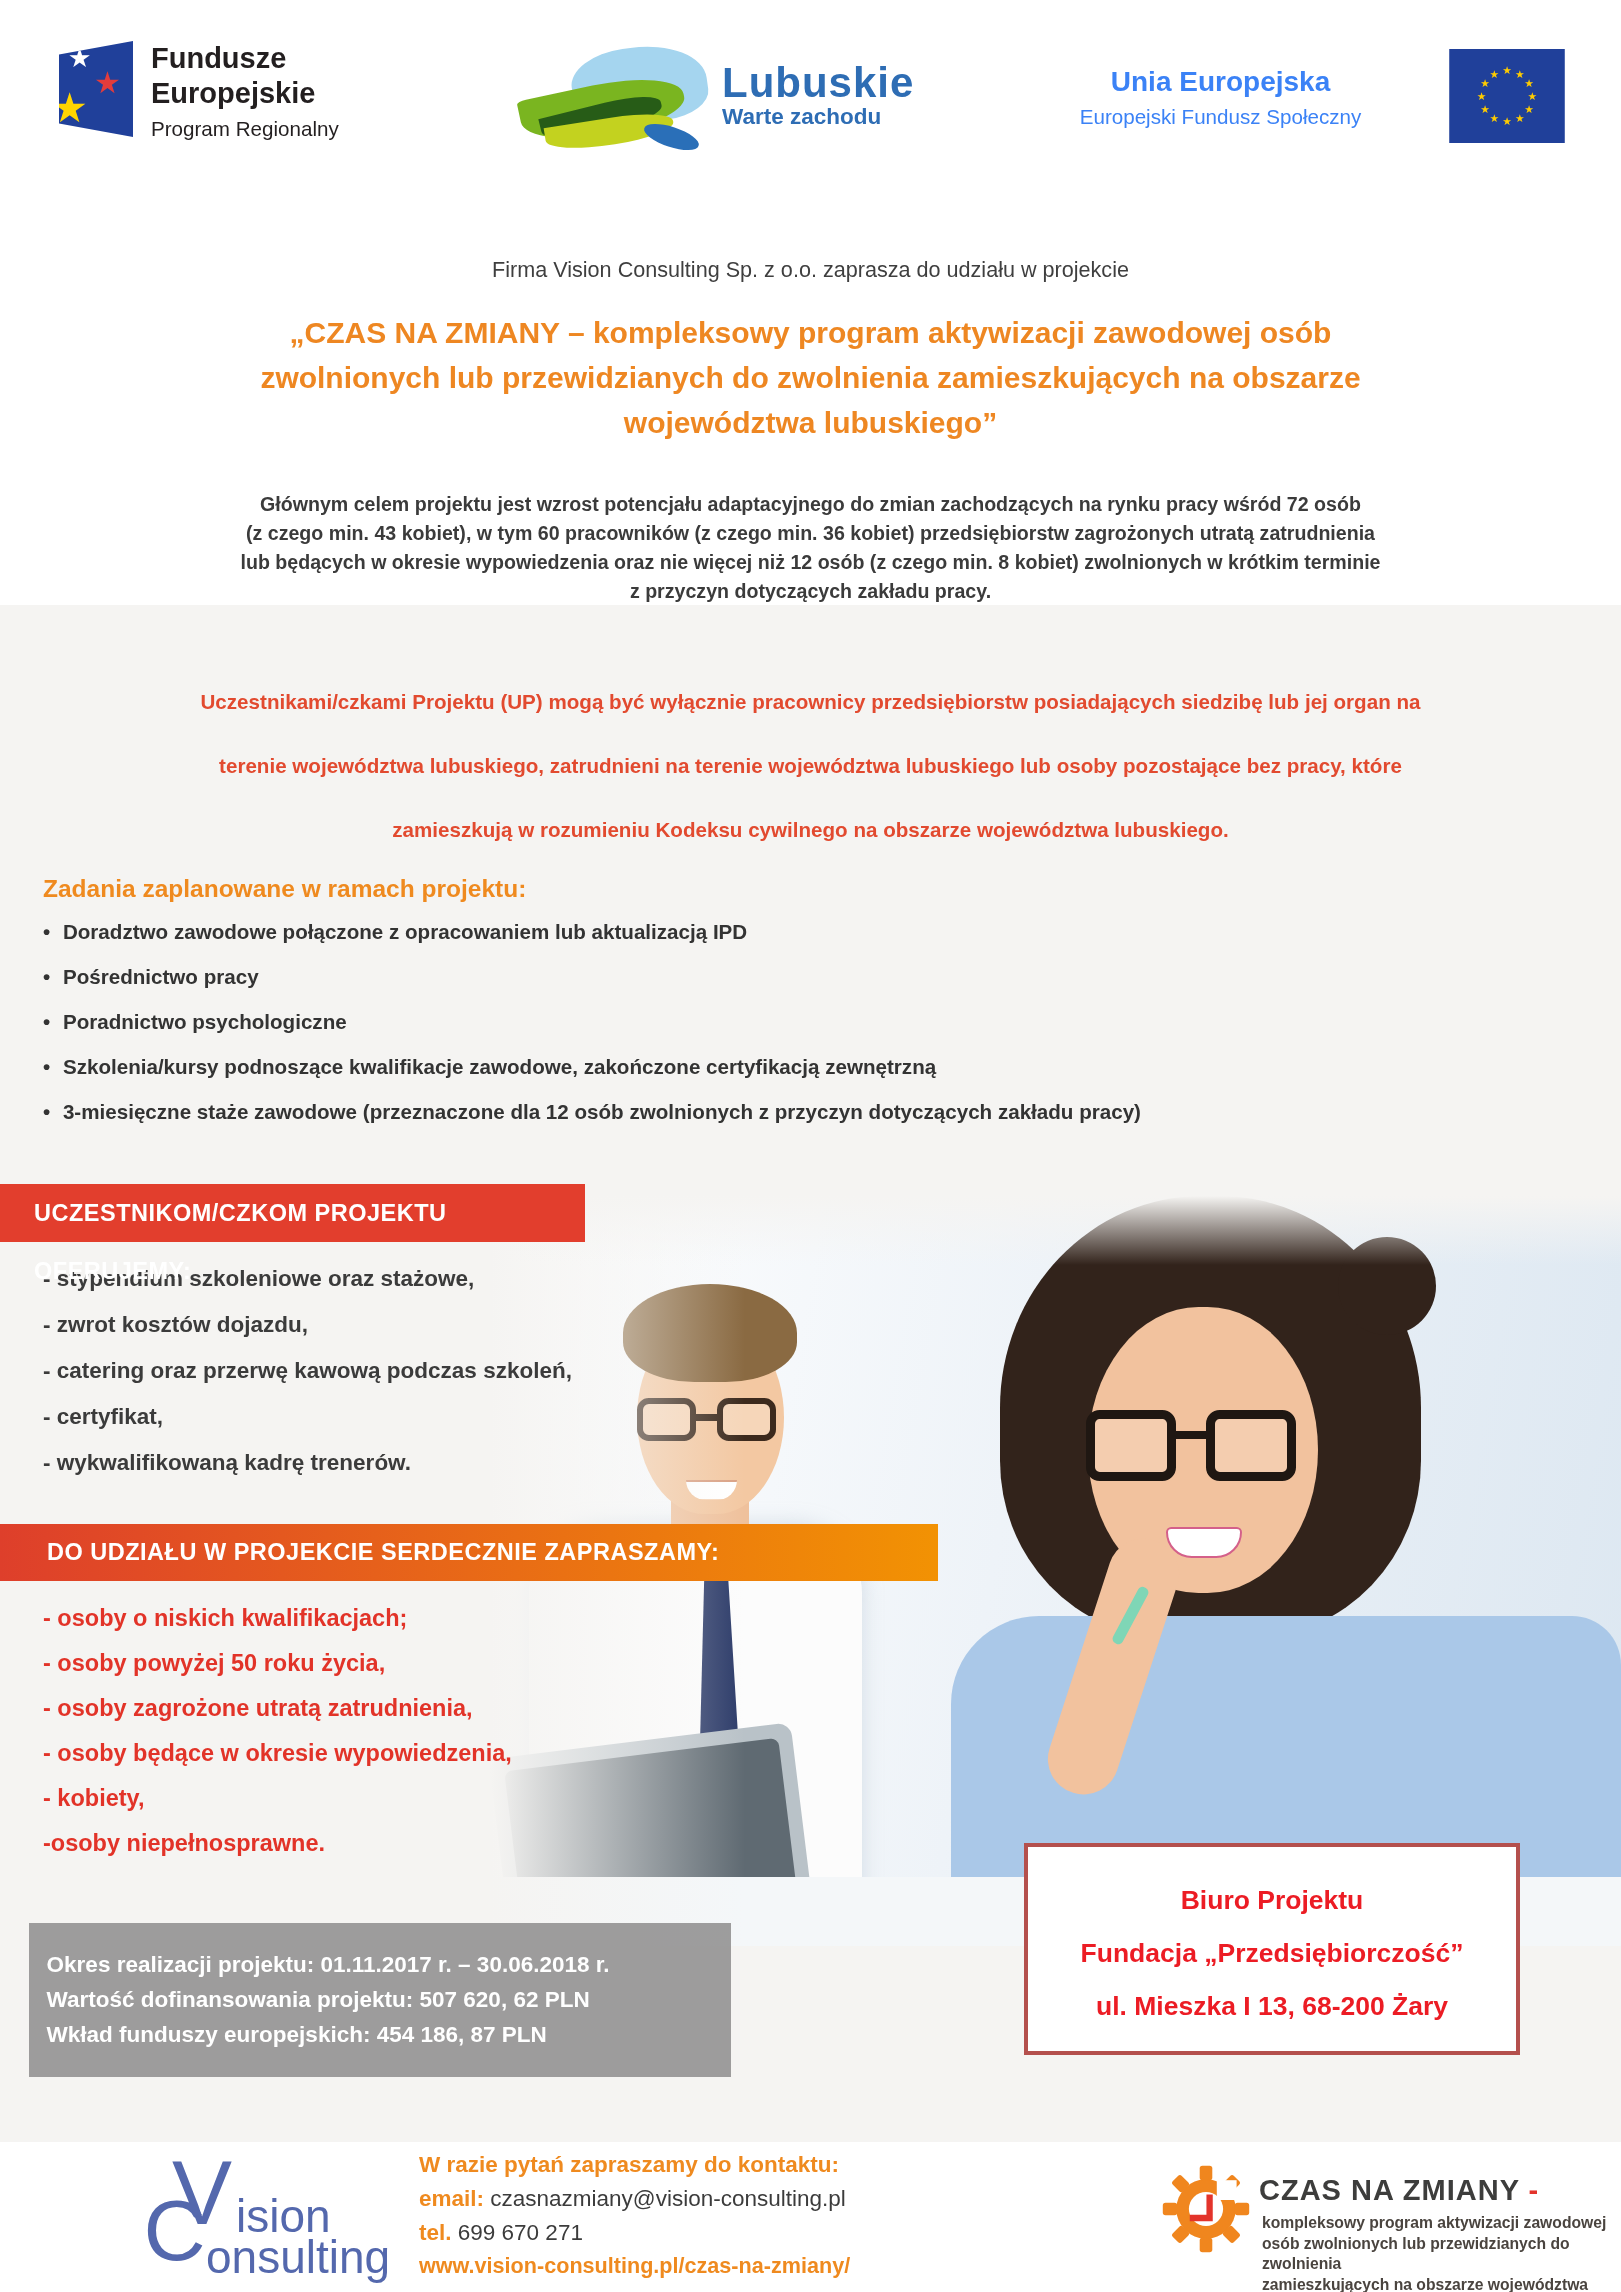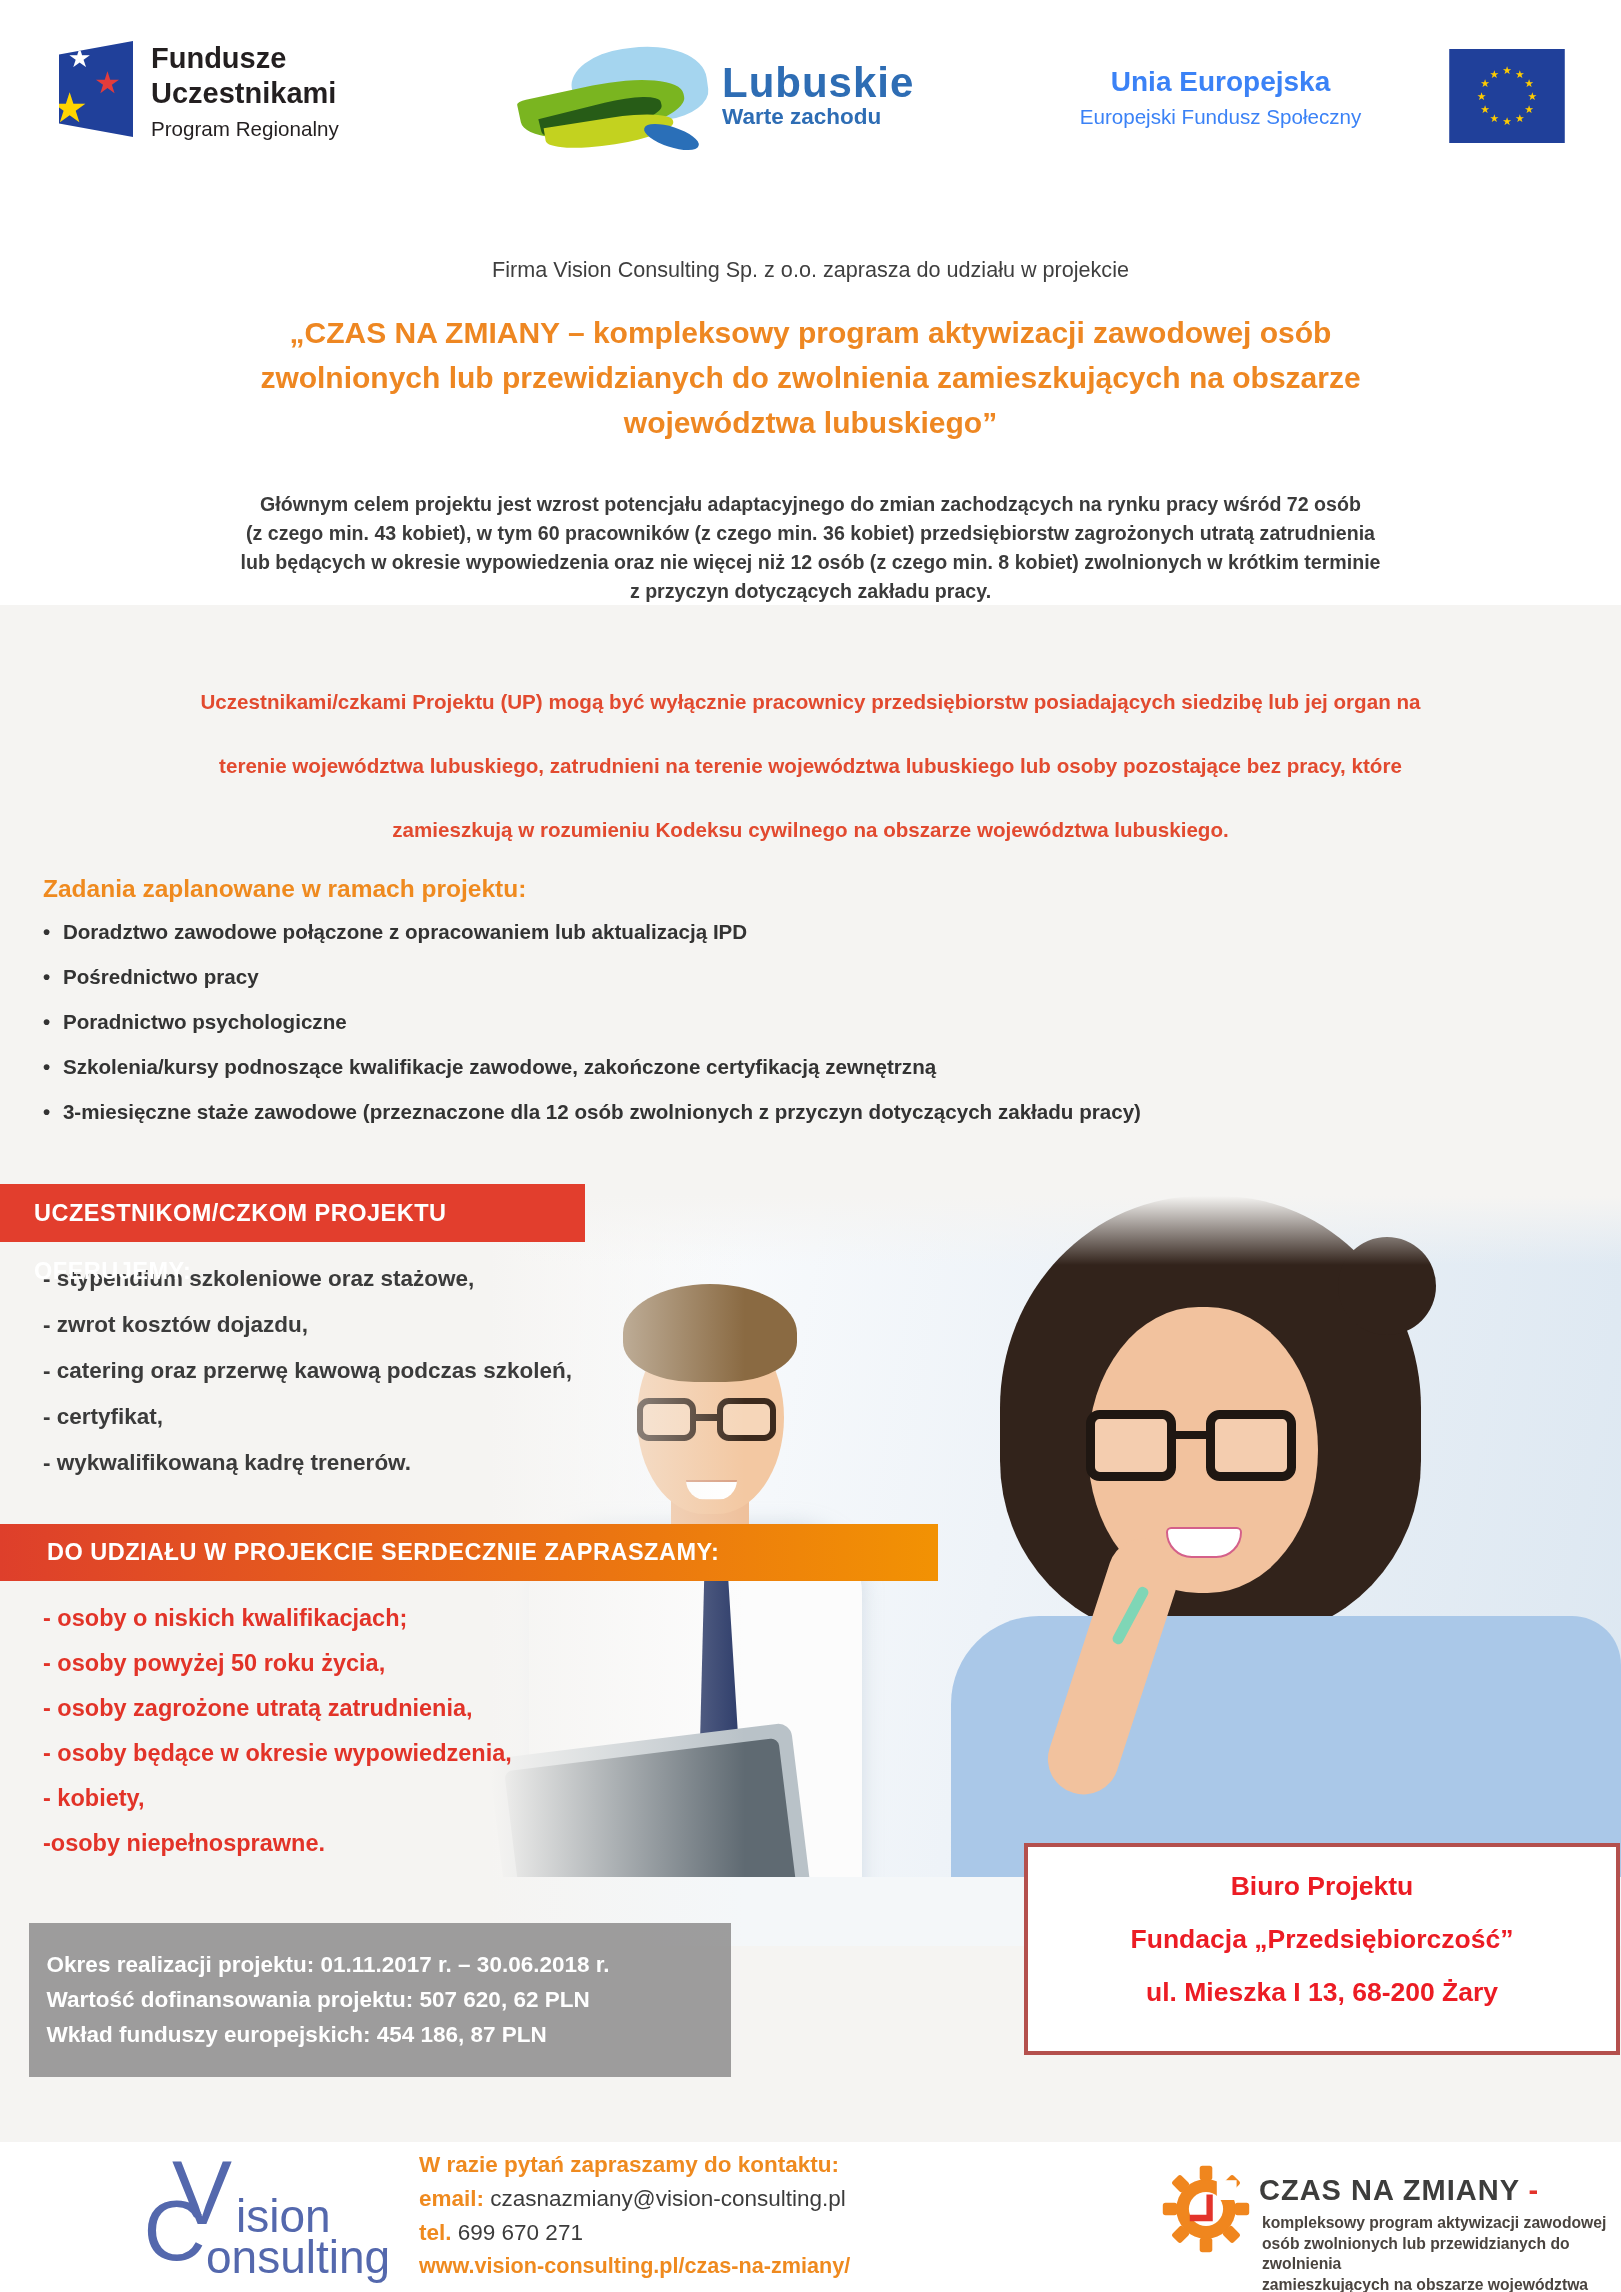--- a/index.html
+++ b/index.html
@@ -57,23 +57,23 @@
 
   .offers { left:43px; top:1266px; list-style:none; z-index:6; }
   .offers li { font-size:22.5px; font-weight:bold; color:#3b3b3b; line-height:25.5px; margin-bottom:20.6px; }
 
   .invitees { left:43px; top:1605px; list-style:none; z-index:6; }
   .invitees li { font-size:23.5px; font-weight:bold; color:#e23328; line-height:26.5px; margin-bottom:18.6px; }
 
   .info-box { left:29px; top:1923px; width:702px; height:154px; background:rgba(148,146,146,0.9);
               color:#ffffff; font-size:22.5px; font-weight:bold; line-height:35px; padding:23.5px 0 0 17.6px; z-index:7; }
 
-  .office-box { left:1024px; top:1843px; width:596px; height:212px; background:#ffffff;
+  .office-box { left:1024px; top:1843px; width:496px; height:212px; background:#ffffff;
                 border:4.9px solid #b4504d; text-align:center; color:#ec1c24; font-size:26.5px;
-                font-weight:bold; line-height:53px; padding-top:13px; z-index:7; }
+                font-weight:bold; line-height:53px; padding-top:27px; z-index:7; }
 
   
   .photo { left:490px; top:1196px; width:1131px; height:750px; z-index:2; overflow:hidden;
            background:linear-gradient(100deg,#ffffff 0%,#eef3f8 45%,#dce7f1 100%); }
   .photo div { position:absolute; }
   .man-shirt { left:39px; top:328px; width:333px; height:421px; background:#fcfcfc; border-radius:69px 69px 0 0; box-shadow:0 0 19.6px rgba(180,195,210,0.5); }
   .man-neck { left:181px; top:284px; width:78px; height:61px; background:#efc19c; }
   .man-tie { left:191px; top:345px; width:69px; height:405px; background:#2b3a68; clip-path:polygon(35% 0, 65% 0, 100% 95%, 20% 100%); }
   .man-face { left:147px; top:125px; width:147px; height:193px; background:#f3c8a2; border-radius:46% / 50%; }
   .man-hair { left:133px; top:88px; width:174px; height:98px; background:#8a6a42; border-radius:55% 55% 45% 45%; }
@@ -125,21 +125,21 @@
   <div class="abs gray-band"></div>
 
   <div class="abs logo-fundusze">
     <div class="fe-flag">
       <span class="fe-star w">★</span>
       <span class="fe-star r">★</span>
       <span class="fe-star y">★</span>
     </div>
     <div class="fe-text">
       <div class="fe-t1">Fundusze</div>
-      <div class="fe-t1">Uczestnikami</div>
+      <div class="fe-t1">Europejskie</div>
       <div class="fe-sub">Program Regionalny</div>
     </div>
   </div>
 
   <div class="abs logo-lubuskie">
     <div class="lb-swoosh">
       <div class="lb-b1"></div>
         <div class="lb-b2"></div>
         <div class="lb-b3"></div>
         <div class="lb-b4"></div>

